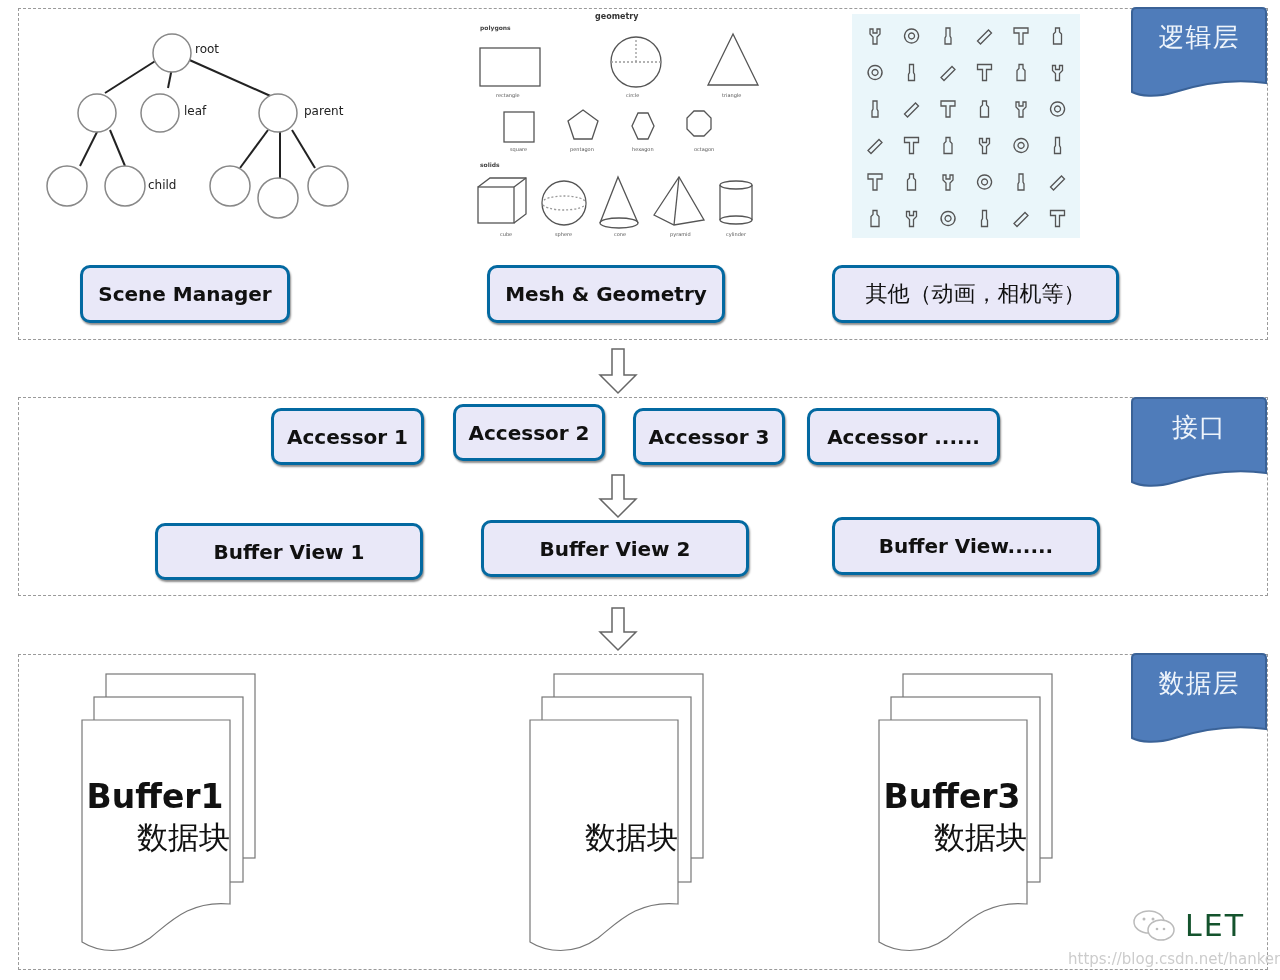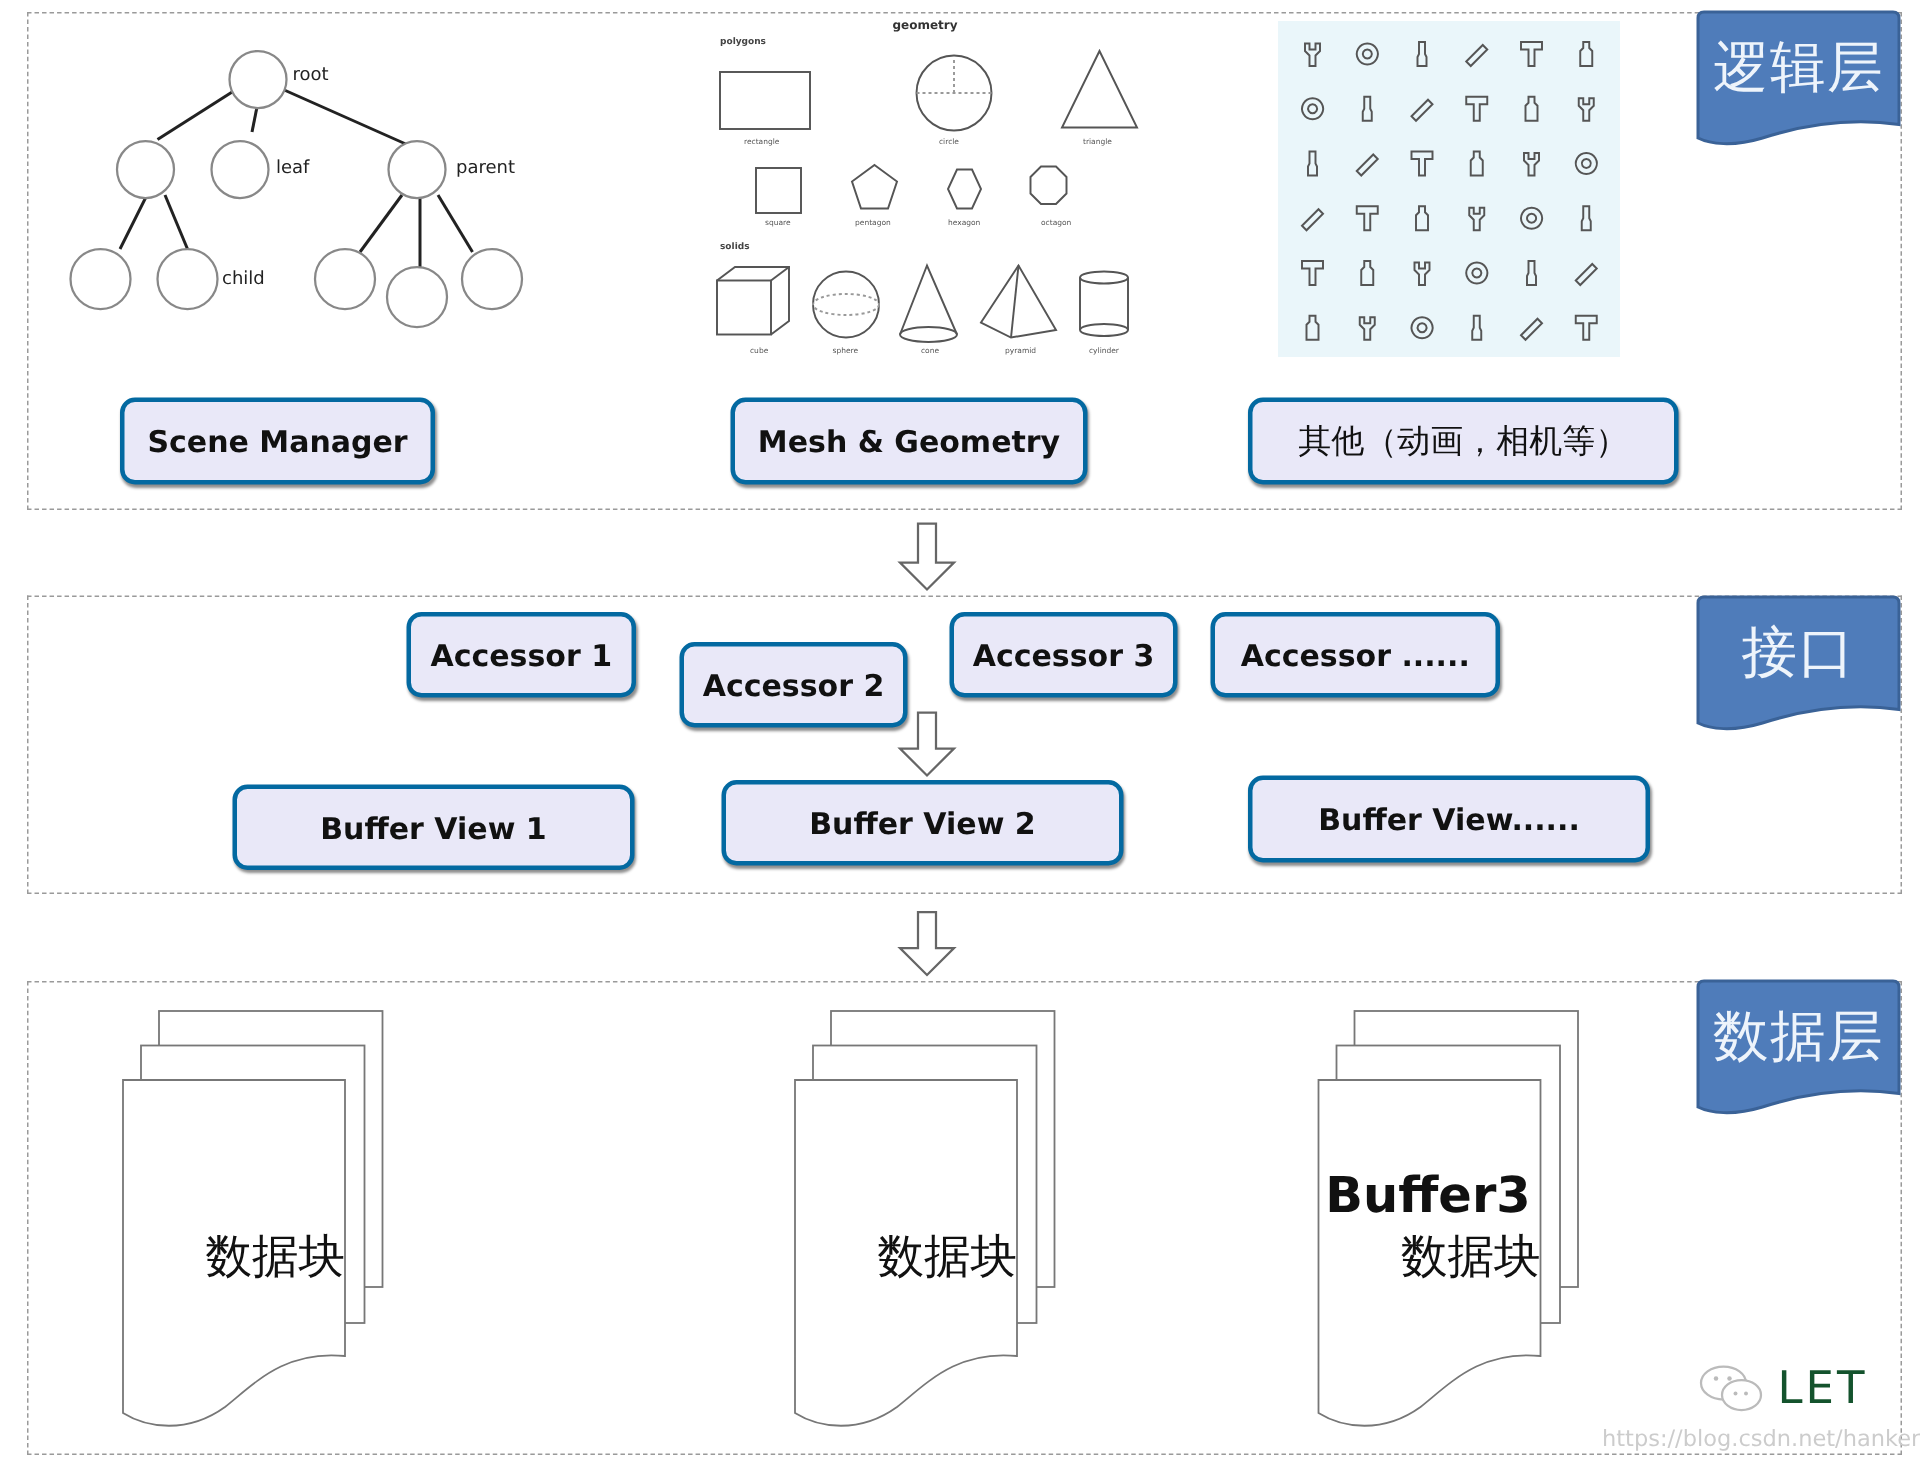--- a/index.html
+++ b/index.html
@@ -6,21 +6,21 @@
   body { width:1280px; height:980px; position:relative; overflow:hidden;
          font-family:"DejaVu Sans", sans-serif; color:#111; }
   .layer { position:absolute; left:18px; width:1250px; border:1px dashed #9a9a9a; box-sizing:border-box; background:#fff; }
   #layer-logic { top:8px; height:332px; }
   #layer-iface { top:397px; height:199px; }
   #layer-data  { top:654px; height:316px; }
 
   .tag { position:absolute; width:138px; height:96px; }
   .tag svg { position:absolute; left:0; top:0; }
   .tag span { position:absolute; left:0; top:14px; width:138px; text-align:center;
-              font-family:"DejaVu Serif", serif; font-size:37px; color:#eef4fb; letter-spacing:1px; }
+              font-family:"DejaVu Serif", serif; font-size:26px; color:#eef4fb; letter-spacing:1px; }
 
   .box { position:absolute; box-sizing:border-box; border:3px solid #0369a1; border-radius:10px;
          background:#e9e8f8; box-shadow:1px 2px 2px rgba(0,0,0,0.45); display:flex; align-items:center;
          justify-content:center; font-family:"DejaVu Sans", sans-serif; font-weight:bold; font-size:20px; color:#111; }
   .box.cjk { font-weight:normal; font-family:"DejaVu Serif", serif; font-size:22px; }
 
   .arrow { position:absolute; }
 
   .panel { position:absolute; }
   .tree-label, .geo-label { position:absolute; font-size:12px; color:#222; }
@@ -250,21 +250,21 @@
 <div id="layer-iface" class="layer"></div>
 
 <div class="tag" style="left:1130px;top:396px;">
   <svg width="138" height="96">
       <path d="M2,6 Q2,2 6,2 L132,2 Q136,2 136,6 L136,77 C100,72 70,78 45,86 C25,92 10,90 2,86 Z" fill="#4f7cba" stroke="#3a6297" stroke-width="2"></path>
     </svg>
   <span>接口</span>
 </div>
 
 <div class="box" style="left:271px;top:408px;width:153px;height:57px;">Accessor 1</div>
-<div class="box" style="left:453px;top:428px;width:152px;height:57px;">Accessor 2</div>
+<div class="box" style="left:453px;top:404px;width:152px;height:57px;">Accessor 2</div>
 <div class="box" style="left:633px;top:408px;width:152px;height:57px;">Accessor 3</div>
 <div class="box" style="left:807px;top:408px;width:193px;height:57px;">Accessor ......</div>
 
 <svg class="arrow" style="left:598px;top:473px;" width="42" height="46">
   <path d="M14,2 L26,2 L26,26 L38,26 L20,44 L2,26 L14,26 Z" fill="#fff" stroke="#666" stroke-width="1.5"></path>
 </svg>
 
 <div class="box" style="left:155px;top:523px;width:268px;height:57px;">Buffer View 1</div>
 <div class="box" style="left:481px;top:520px;width:268px;height:57px;">Buffer View 2</div>
 <div class="box" style="left:832px;top:517px;width:268px;height:58px;">Buffer View......</div>
@@ -283,20 +283,21 @@
 </div>
 
 <div class="doc" style="left:80px;top:672px;">
   <svg width="180" height="290">
     <g fill="#fff" stroke="#777" stroke-width="1.2">
       <rect x="26" y="2" width="149" height="184"></rect>
       <rect x="14" y="25" width="149" height="185"></rect>
       <path d="M2,48 L150,48 L150,232 C110,228 90,250 70,266 C45,284 18,280 2,270 Z"></path>
     </g>
   </svg>
+  <span class="t1" style="top:105px;">Buffer1</span>
   <span class="t2" style="top:145px;">数据块</span>
 </div>
 
 <div class="doc" style="left:528px;top:672px;">
   <svg width="180" height="290">
     <g fill="#fff" stroke="#777" stroke-width="1.2">
       <rect x="26" y="2" width="149" height="184"></rect>
       <rect x="14" y="25" width="149" height="185"></rect>
       <path d="M2,48 L150,48 L150,232 C110,228 90,250 70,266 C45,284 18,280 2,270 Z"></path>
     </g>

